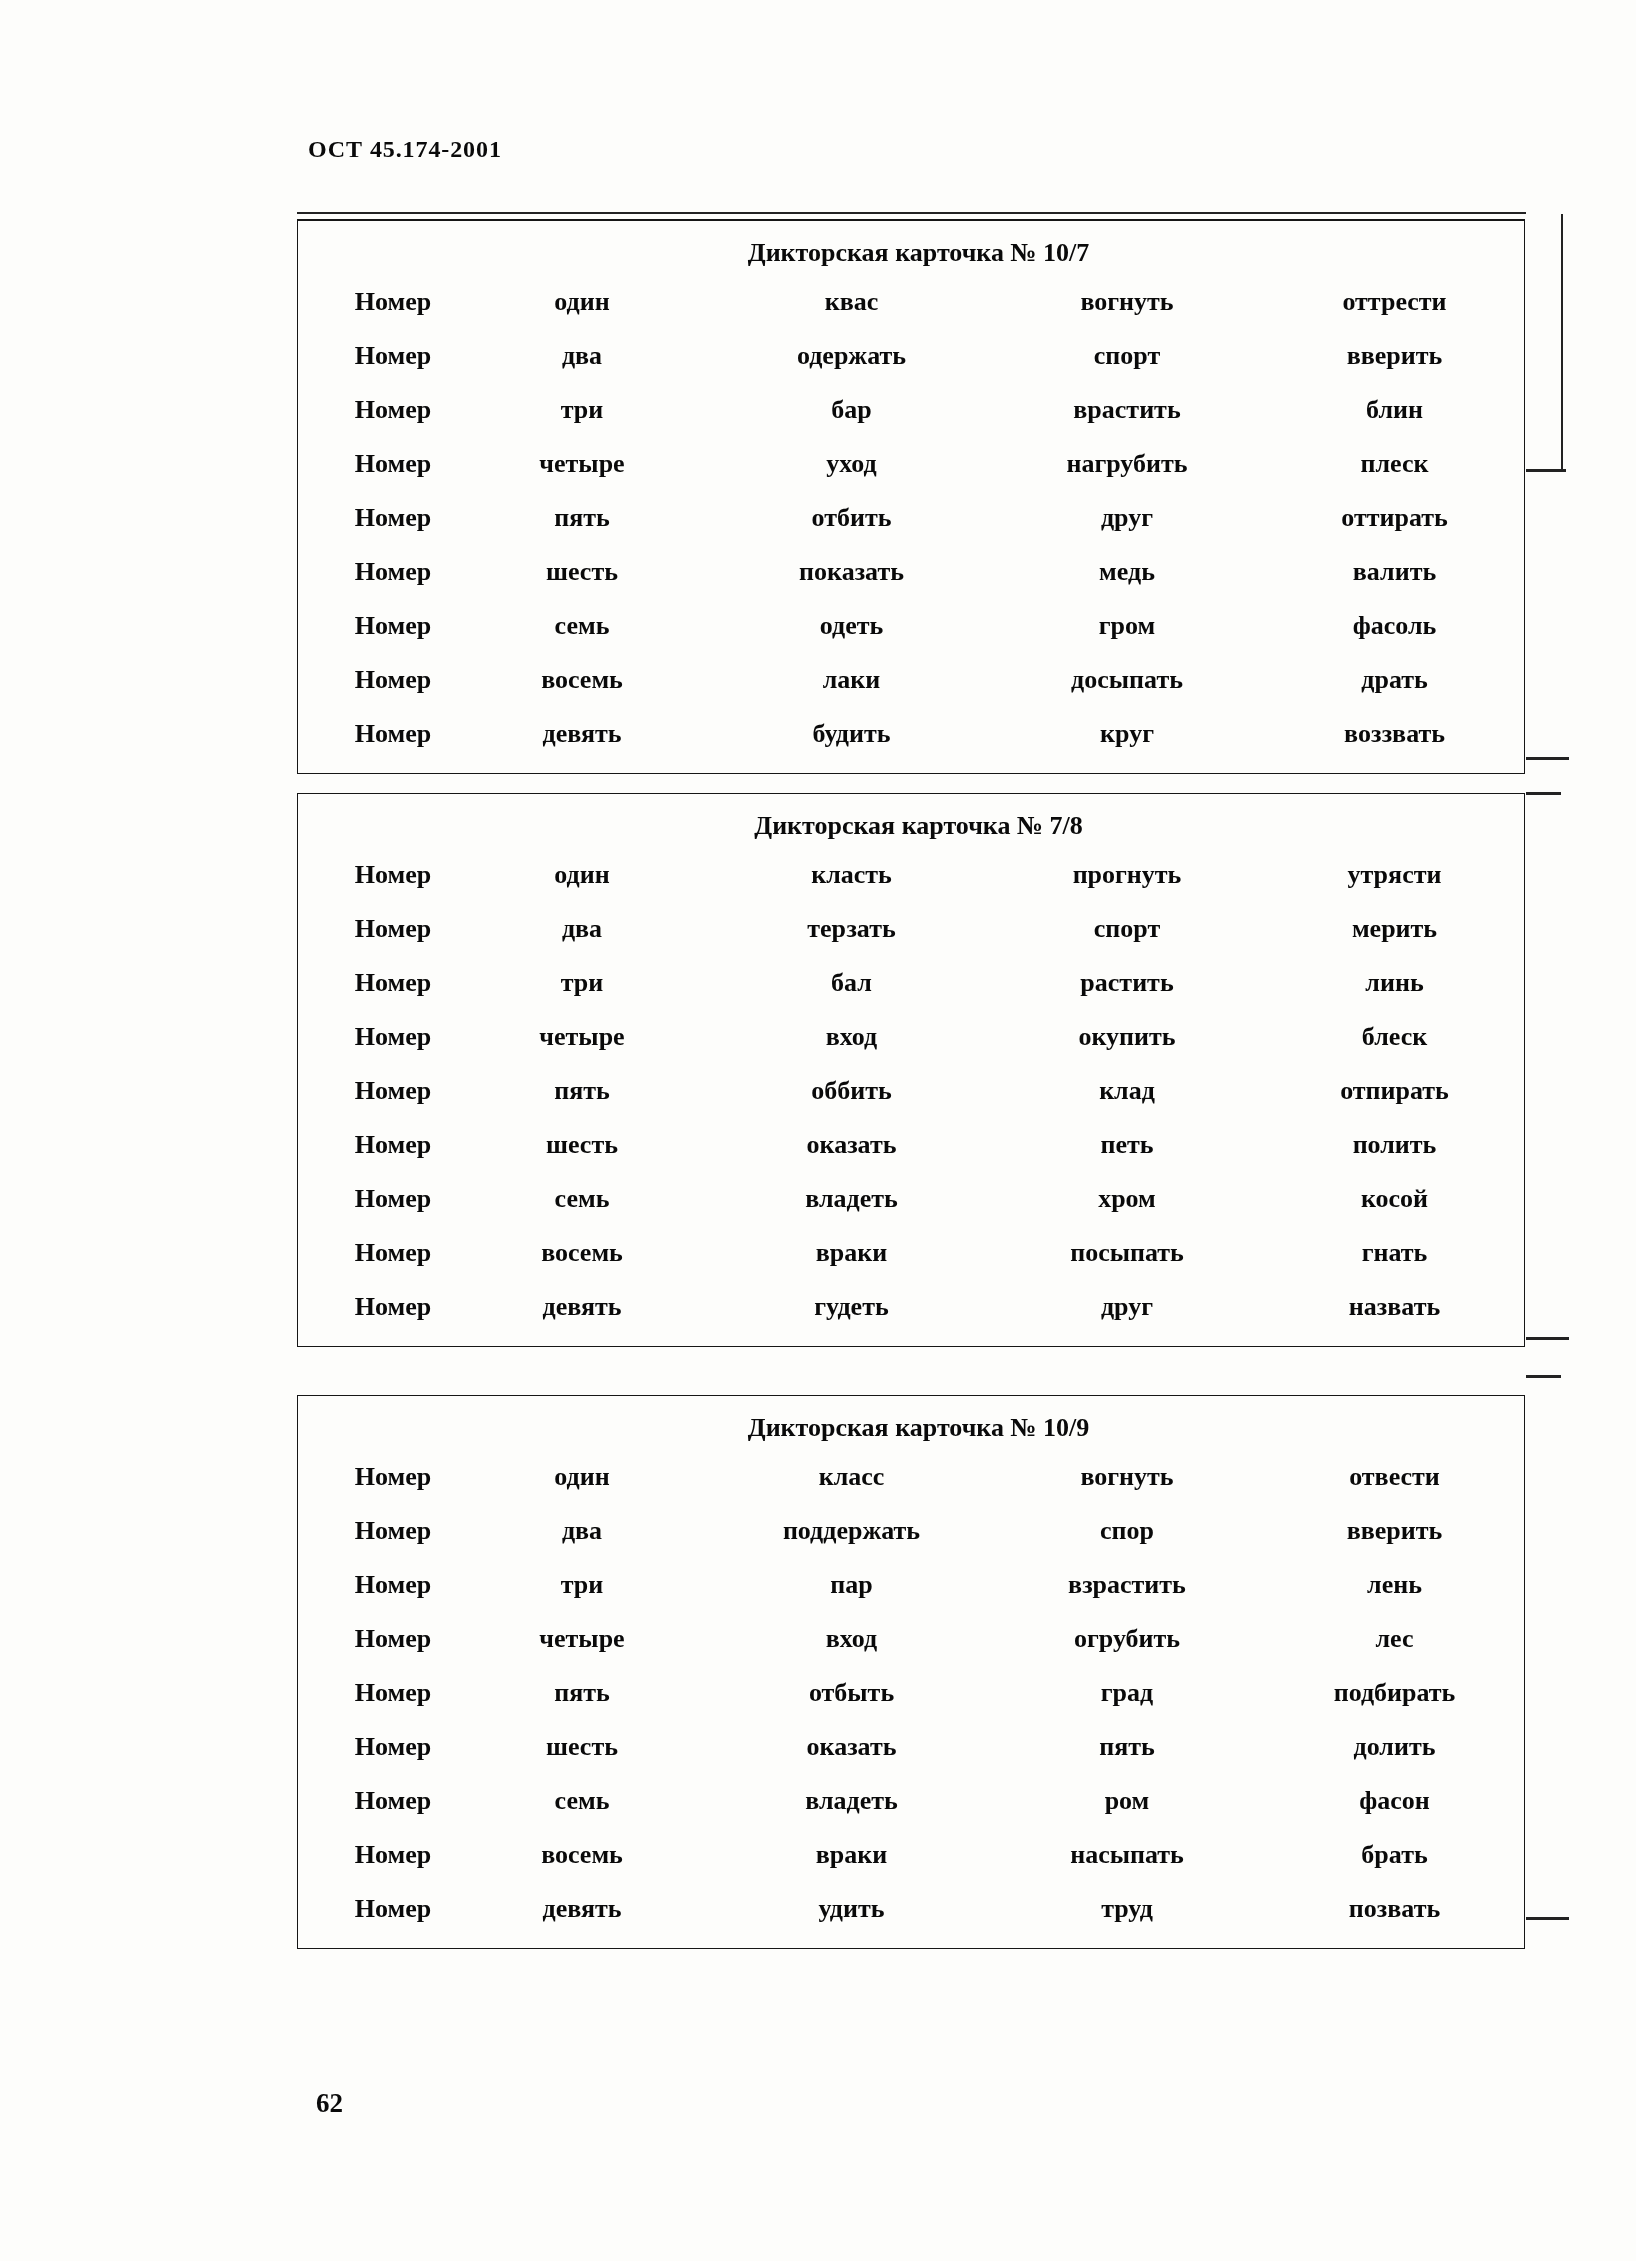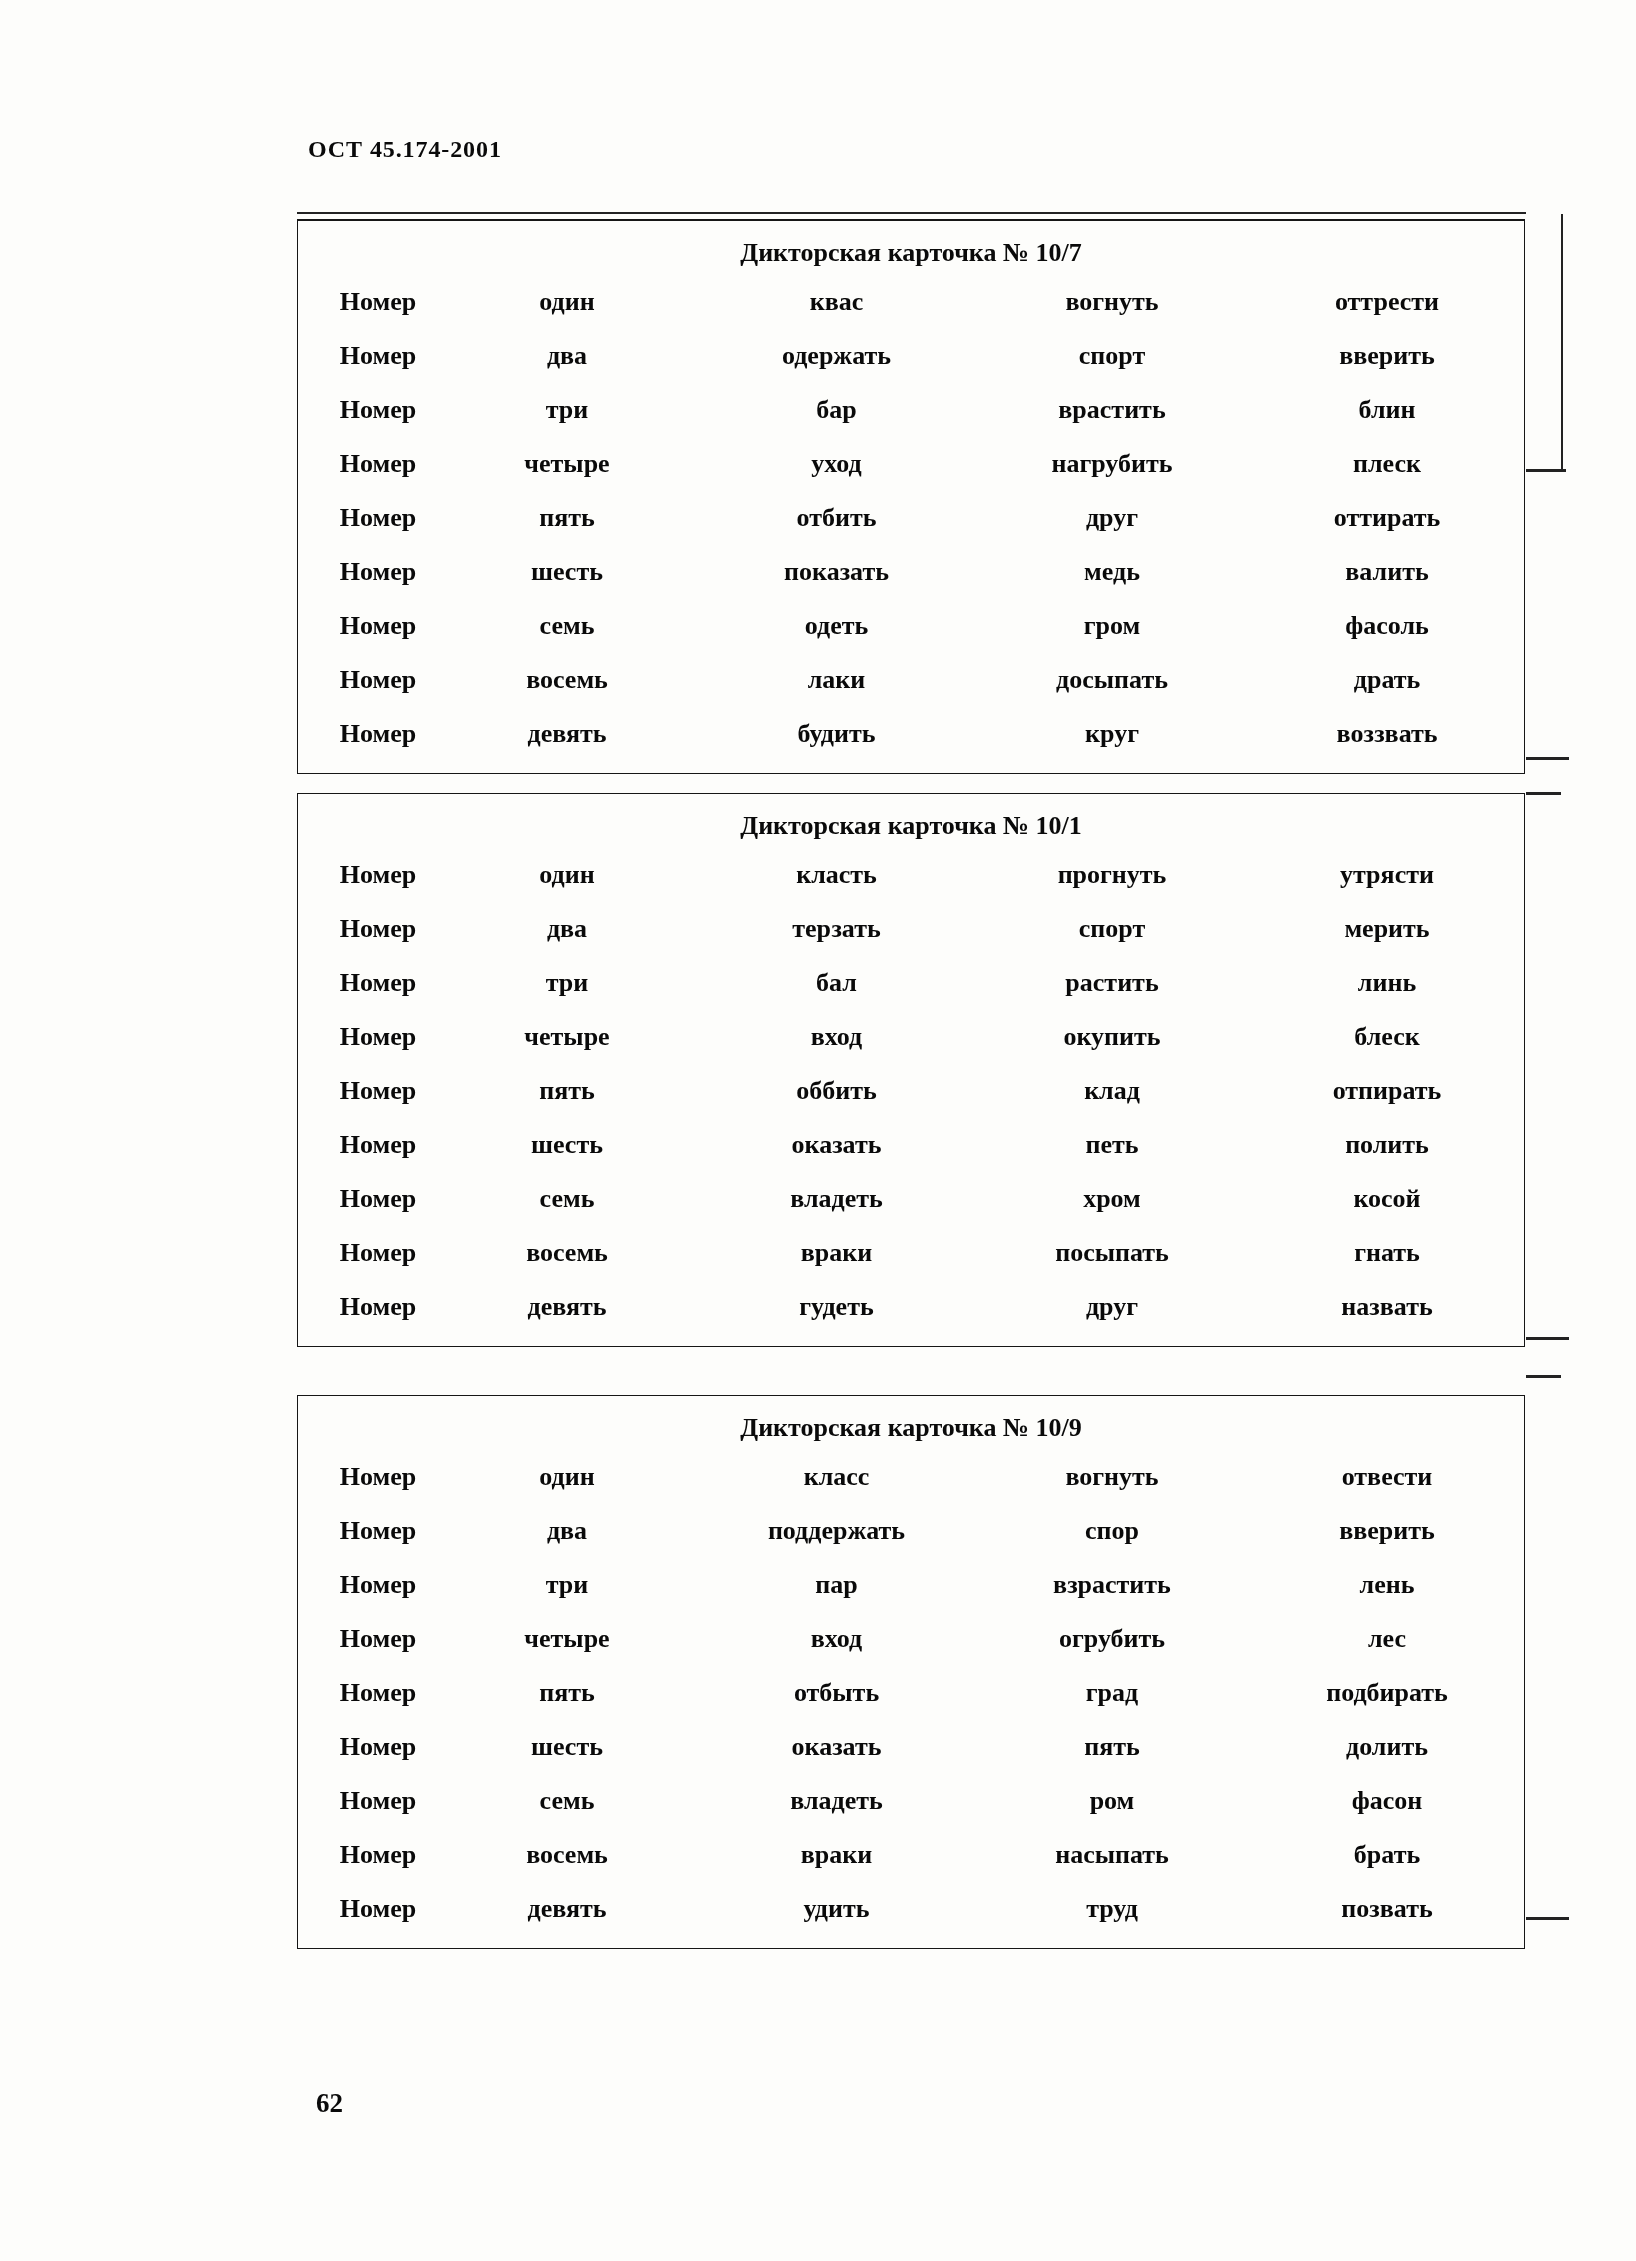--- a/index.html
+++ b/index.html
@@ -20,20 +20,21 @@
     font-size: 24px;
     font-weight: bold;
     letter-spacing: 0.9px;
   }
   .card {
     position: absolute;
     left: 297px;
     width: 1228px;
     border: 1.7px solid #161616;
     background: transparent;
+    padding-left: 15px;
   }
   .card-1 { top: 219px; border-top-width: 2.6px; }
   .card-2 { top: 793px; }
   .card-3 { top: 1374px; margin-top: 21px; }
   .card-title {
     margin: 17.3px 0 7px 0;
     text-align: center;
     font-size: 26px;
     font-weight: bold;
     line-height: 1.15;
@@ -128,21 +129,21 @@
           <span class="cell">Номер</span>
           <span class="cell">девять</span>
           <span class="cell">будить</span>
           <span class="cell">круг</span>
           <span class="cell">воззвать</span>
         </div>
       </div>
   </section>
 
   <section class="card card-2">
-    <h2 class="card-title">Дикторская карточка № 10/1</h2>
+    <h2 class="card-title">Дикторская карточка № 7/8</h2>
     <div class="rows">
         <div class="row">
           <span class="cell">Номер</span>
           <span class="cell">один</span>
           <span class="cell">класть</span>
           <span class="cell">прогнуть</span>
           <span class="cell">утрясти</span>
         </div>
         <div class="row">
           <span class="cell">Номер</span>

